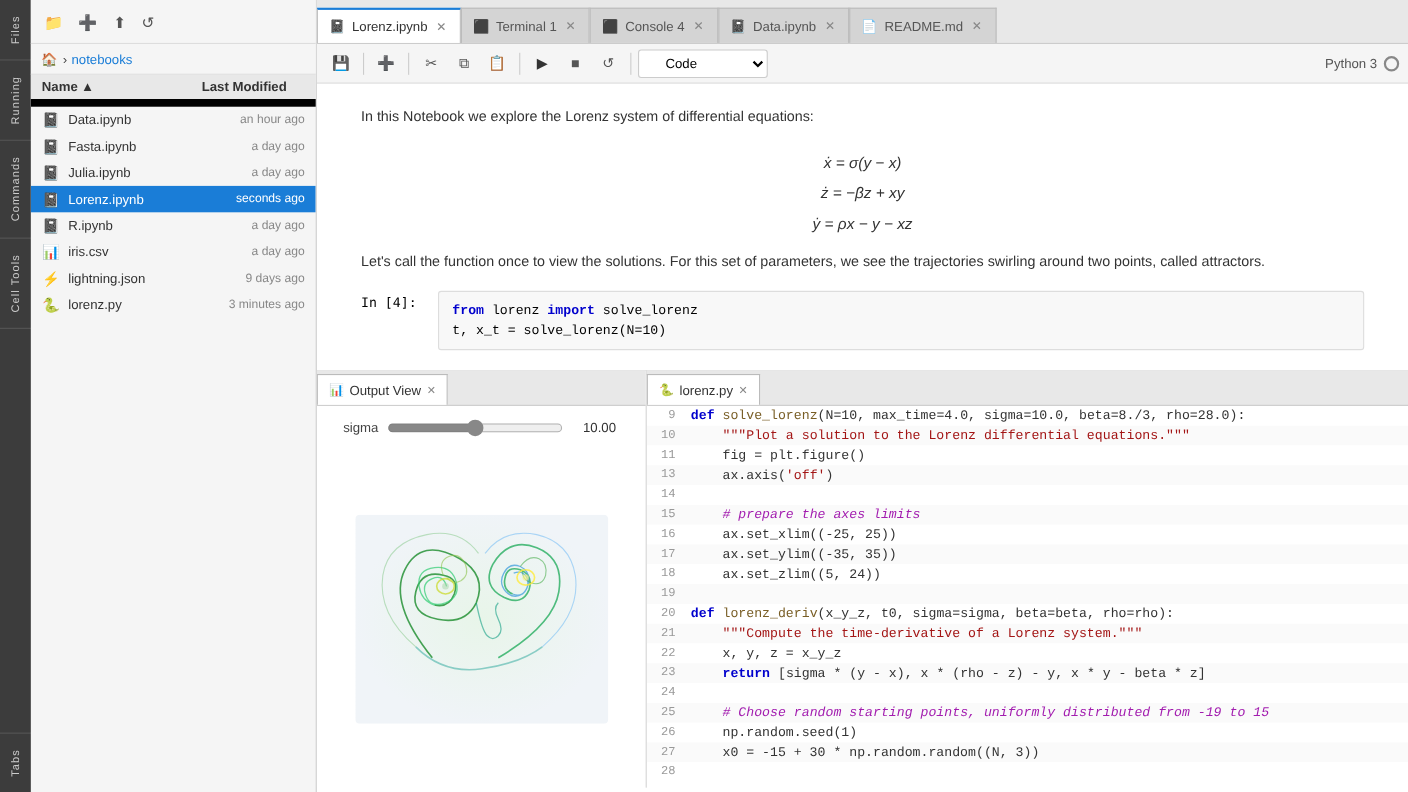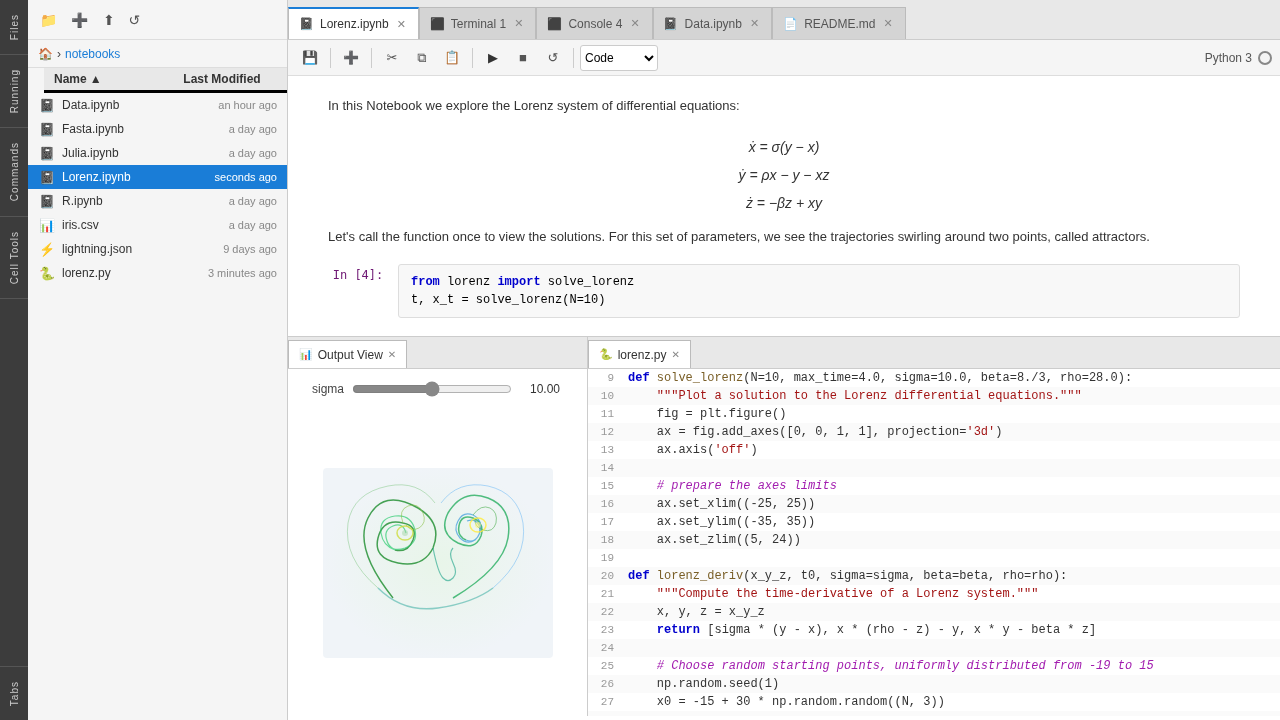--- a/index.html
+++ b/index.html
@@ -40,25 +40,24 @@
       color: #444;
       border-bottom: 1px solid #ddd;
       background: #f5f5f5;
     }
     .breadcrumb-link { color: #1a7dd7; cursor: pointer; }
     .file-list-header {
       display: flex;
       align-items: center;
       padding: 4px 10px;
       background: #e8e8e8;
-      border-bottom: 3px solid #000000;
+      border-bottom: 7px solid #000000;
       font-size: 12px;
       font-weight: 600;
       color: #333;
-      margin-left: 16px;
     }
     .file-list-header .col-name { flex: 1; cursor: pointer; display: flex; align-items: center; gap: 3px; }
     .file-list-header .col-modified { width: 110px; text-align: center; }
     .file-list { flex: 1; overflow-y: auto; }
     .file-item {
       display: flex;
       align-items: center;
       padding: 3px 10px;
       cursor: pointer;
       font-size: 12px;
@@ -124,21 +123,21 @@
       color: #555;
       font-size: 13px;
       display: flex;
       align-items: center;
       justify-content: center;
       border-radius: 3px;
     }
     .nb-divider { width: 1px; height: 20px; background: #ccc; margin: 0 4px; }
     .nb-select {
       height: 26px;
-      padding: 0 0;
+      padding: 0 20px;
       border: 1px solid #ccc;
       border-radius: 3px;
       background: #fff;
       font-size: 12px;
       cursor: pointer;
     }
     .python-badge {
       margin-left: auto;
       display: flex;
       align-items: center;
@@ -162,21 +161,21 @@
       background: #fff;
     }
     .text-cell { margin-bottom: 16px; font-size: 13px; color: #333; line-height: 1.6; }
     .math-block { text-align: center; margin: 10px 0; font-size: 14px; font-style: italic; color: #333; line-height: 2; }
     .code-cell {
       display: flex;
       gap: 10px;
       margin-bottom: 8px;
       align-items: flex-start;
     }
-    .cell-prompt { font-size: 12px; color: #701a75; min-width: 60px; text-align: center; padding-top: 4px; font-family: monospace; }
+    .cell-prompt { font-size: 12px; color: #000000; min-width: 60px; text-align: left; padding-top: 4px; font-family: monospace; }
     .cell-input {
       flex: 1;
       background: #f8f8f8;
       border: 1px solid #ddd;
       border-radius: 3px;
       padding: 8px 12px;
       font-family: 'Courier New', monospace;
       font-size: 12px;
       line-height: 1.5;
     }
@@ -452,22 +451,22 @@
       <div class="python-badge">
         <span>Python 3</span>
         <div class="kernel-circle"></div>
       </div>
     </div>
 
     <div class="notebook-content" style="max-height:260px; overflow-y:auto; flex-shrink:0;">
       <div class="text-cell">In this Notebook we explore the Lorenz system of differential equations:</div>
       <div class="math-block">
         <div>ẋ = σ(y − x)</div>
+        <div>ż = −βz + xy</div>
         <div>ẏ = ρx − y − xz</div>
-        <div>ż = −βz + xy</div>
       </div>
       <div class="text-cell">Let's call the function once to view the solutions. For this set of parameters, we see the trajectories swirling around two points, called attractors.</div>
       <div class="code-cell">
         <div class="cell-prompt">In [4]:</div>
         <div class="cell-input">
           <span class="kw">from</span> lorenz <span class="kw">import</span> solve_lorenz<br>
           t, x_t = solve_lorenz(N=10)
         </div>
       </div>
     </div>
@@ -551,24 +550,20 @@
   </div>
             <div class="code-line">
     <span class="line-num">10</span>
     <span class="line-content">    <span class="cstr">"""Plot a solution to the Lorenz differential equations."""</span></span>
   </div>
             <div class="code-line">
     <span class="line-num">11</span>
     <span class="line-content">    fig = plt.figure()</span>
   </div>
             <div class="code-line">
-    <span class="line-num">12</span>
-    <span class="line-content">    ax = fig.add_axes([0, 0, 1, 1], projection=<span class="cstr">'3d'</span>)</span>
-  </div>
-            <div class="code-line">
     <span class="line-num">13</span>
     <span class="line-content">    ax.axis(<span class="cstr">'off'</span>)</span>
   </div>
             <div class="code-line">
     <span class="line-num">14</span>
     <span class="line-content">&nbsp;</span>
   </div>
             <div class="code-line">
     <span class="line-num">15</span>
     <span class="line-content">    <span class="ccmt"># prepare the axes limits</span></span>

